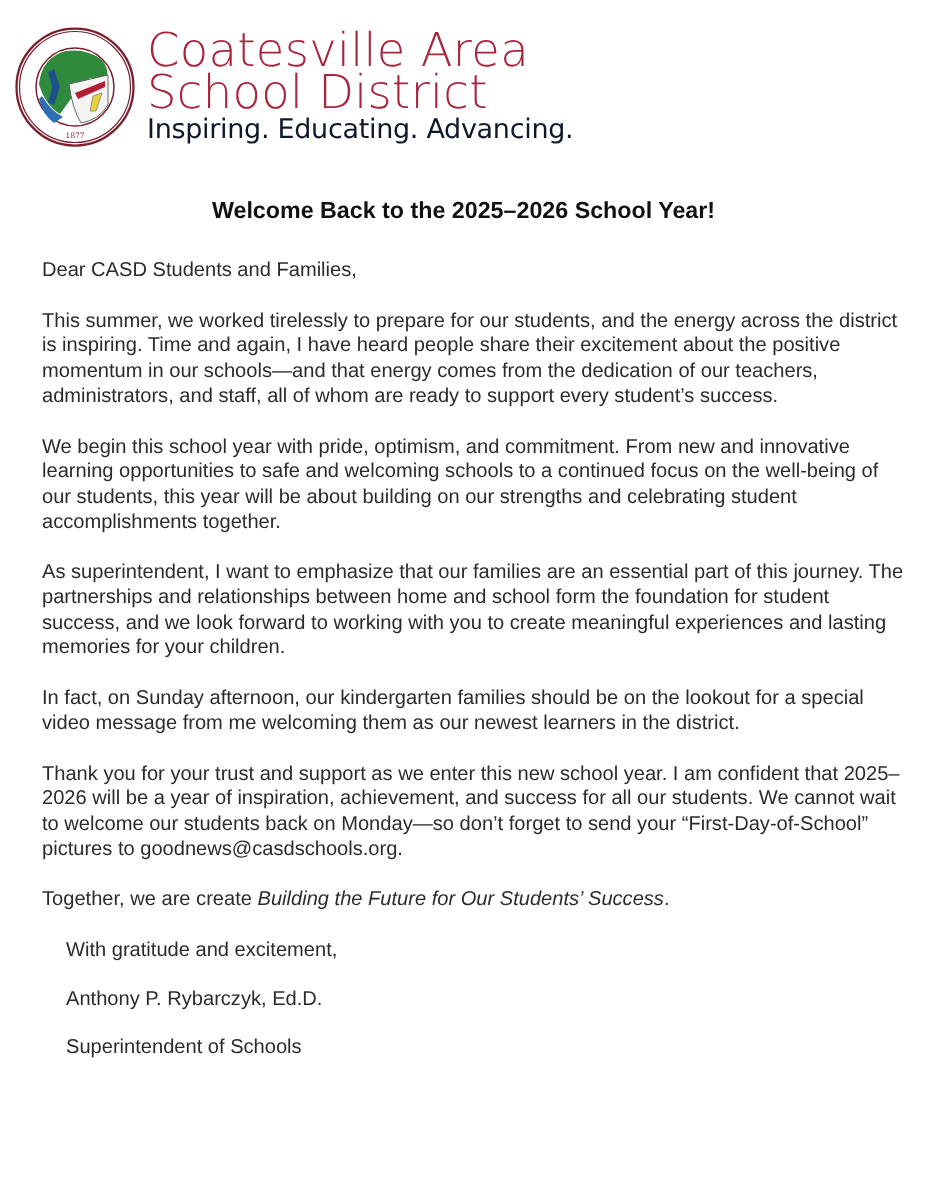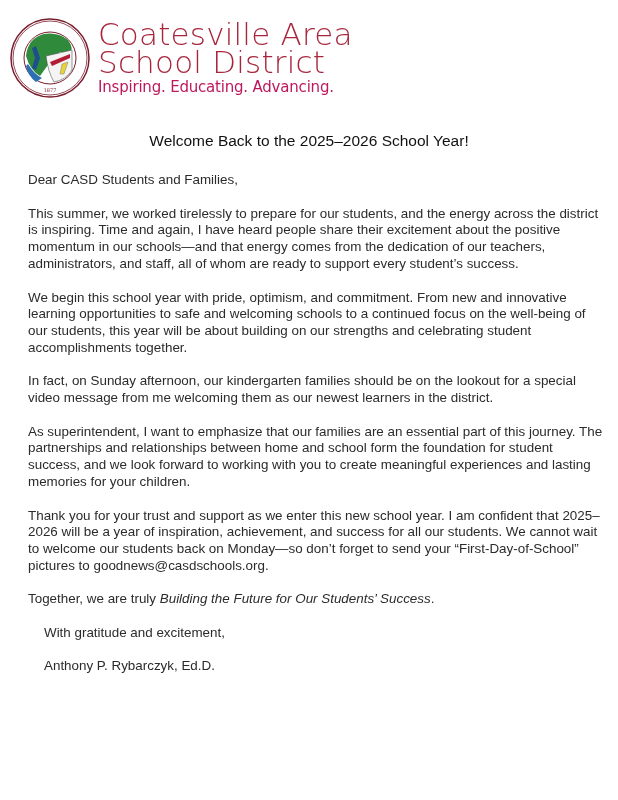--- a/index.html
+++ b/index.html
@@ -10,27 +10,27 @@
   }
   .header { position: absolute; left: 0; top: 0; width: 605px; height: 110px; }
   .seal { position: absolute; left: 10px; top: 18px; width: 80px; height: 80px; }
   .brand { position: absolute; left: 98px; top: 20px; }
   .brand-line {
     font-family: "DejaVu Sans", sans-serif; font-weight: 300;
     color: #a8263d; font-size: 31px; line-height: 28px; letter-spacing: 0.2px;
     white-space: nowrap;
   }
   .brand-tag {
-    font-family: "DejaVu Sans", sans-serif; color: #be185d;
-    font-size: 15px; line-height: 18px; margin-top: 2px; white-space: nowrap;
+    font-family: "DejaVu Sans", sans-serif; color: #0f172a;
+    font-size: 18px; line-height: 18px; margin-top: 2px; white-space: nowrap;
     letter-spacing: -0.2px;
   }
   .title {
     position: absolute; left: 0; width: 618px; top: 132px; text-align: center;
-    font-size: 15.5px; font-weight: normal; color: #111;
+    font-size: 15.5px; font-weight: bold; color: #111;
   }
   .letter {
     position: absolute; left: 28px; top: 172px; width: 580px;
     font-size: 13.4px; line-height: 16.7px; color: #2b2b2b;
   }
   .letter p { margin: 0 0 17px 0; }
   .letter p.salutation { margin-bottom: 17px; }
   .sig p { margin: 16px; }
   em { }
 </style>
@@ -56,21 +56,22 @@
     <div class="brand-tag">Inspiring. Educating. Advancing.</div>
   </div>
 </div>
 
 <div class="title">Welcome Back to the 2025–2026 School Year!</div>
 
 <div class="letter">
   <p class="salutation">Dear CASD Students and Families,</p>
   <p>This summer, we worked tirelessly to prepare for our students, and the energy across the district is inspiring. Time and again, I have heard people share their excitement about the positive momentum in our schools—and that energy comes from the dedication of our teachers, administrators, and staff, all of whom are ready to support every student’s success.</p>
   <p>We begin this school year with pride, optimism, and commitment. From new and innovative learning opportunities to safe and welcoming schools to a continued focus on the well-being of our students, this year will be about building on our strengths and celebrating student accomplishments together.</p>
+  <p>As superintendent, I want to emphasize that our families are an essential part of this journey. The partnerships and relationships between home and school form the foundation for student success, and we look forward to working with you to create meaningful experiences and lasting memories for your children.</p>
   <p>In fact, on Sunday afternoon, our kindergarten families should be on the lookout for a special video message from me welcoming them as our newest learners in the district.</p>
-  <p>As superintendent, I want to emphasize that our families are an essential part of this journey. The partnerships and relationships between home and school form the foundation for student success, and we look forward to working with you to create meaningful experiences and lasting memories for your children.</p>
   <p>Thank you for your trust and support as we enter this new school year. I am confident that 2025–2026 will be a year of inspiration, achievement, and success for all our students. We cannot wait to welcome our students back on Monday—so don’t forget to send your “First-Day-of-School” pictures to goodnews@casdschools.org.</p>
-  <p><span>Together, we are truly </span><em>Building the Future for Our Students’ Success</em><span>.</span></p>
+  <p><span>Together, we are create </span><em>Building the Future for Our Students’ Success</em><span>.</span></p>
   <div class="sig">
     <p>With gratitude and excitement,</p>
     <p>Anthony P. Rybarczyk, Ed.D.</p>
+    <p>Superintendent of Schools</p>
   </div>
 </div>
 
 </body></html>

